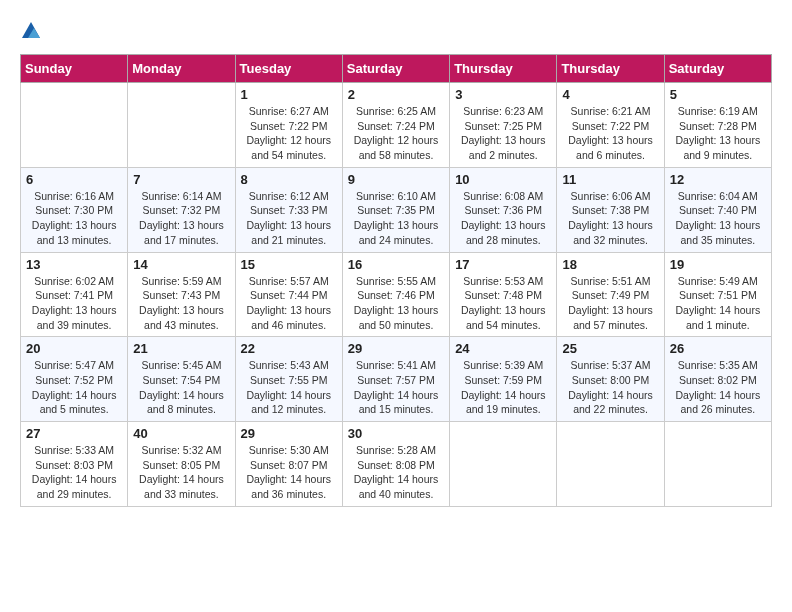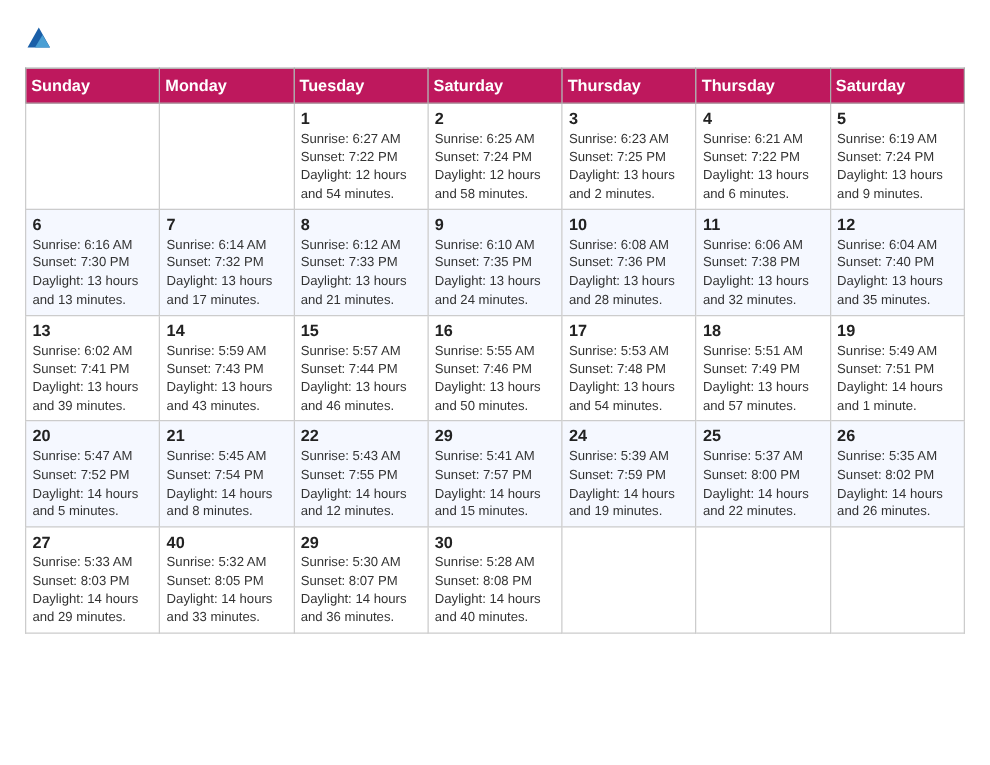--- a/index.html
+++ b/index.html
@@ -75,20 +75,21 @@
       font-size: 13px;
       font-weight: bold;
       color: #222;
       display: block;
       margin-bottom: 2px;
     }
     .day-info {
       font-size: 10.5px;
       line-height: 1.4;
       color: #333;
+      text-align: center;
     }
     .empty-cell {
       background: #f9f9f9;
     }
     tr:nth-child(even) td {
       background-color: #f5f8ff;
     }
     tr:nth-child(odd) td {
       background-color: #ffffff;
     }
@@ -151,21 +152,21 @@
         </td>
         <td>
           <span class="day-number">4</span>
           <div class="day-info">Sunrise: 6:21 AM
 Sunset: 7:22 PM
 Daylight: 13 hours and 6 minutes.</div>
         </td>
         <td>
           <span class="day-number">5</span>
           <div class="day-info">Sunrise: 6:19 AM
-Sunset: 7:24 PM
+Sunset: 7:28 PM
 Daylight: 13 hours and 9 minutes.</div>
         </td>
       </tr>
       <tr>
         <td>
           <span class="day-number">6</span>
           <div class="day-info">Sunrise: 6:16 AM
 Sunset: 7:30 PM
 Daylight: 13 hours and 13 minutes.</div>
         </td>

